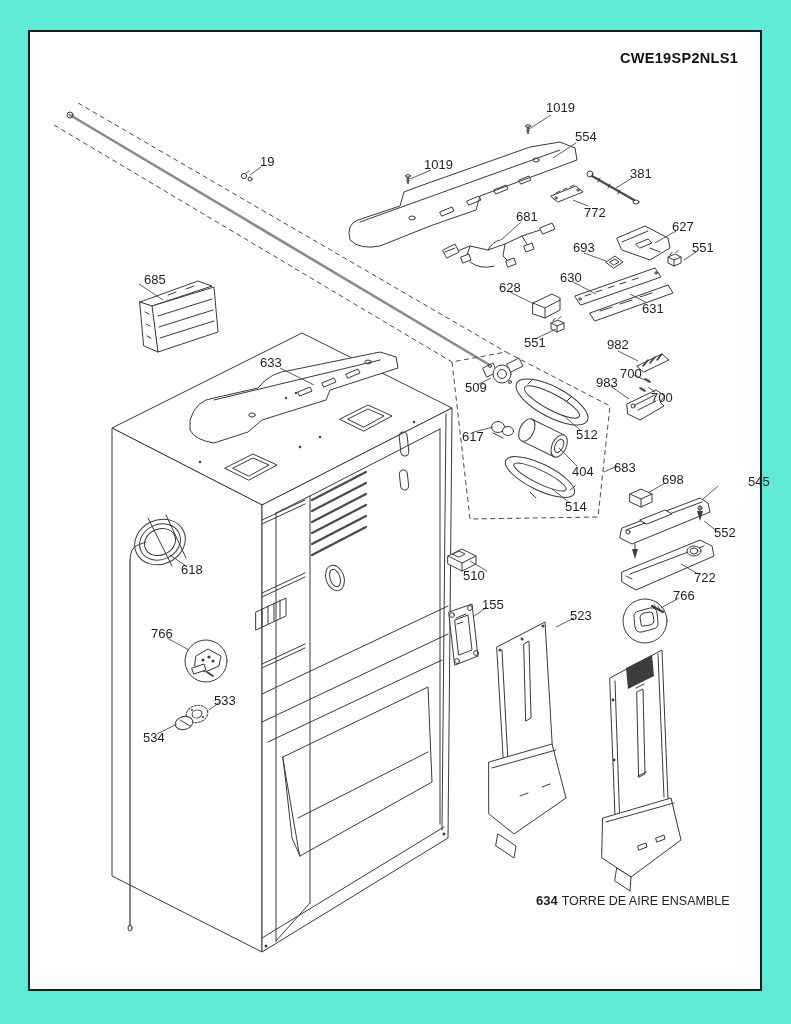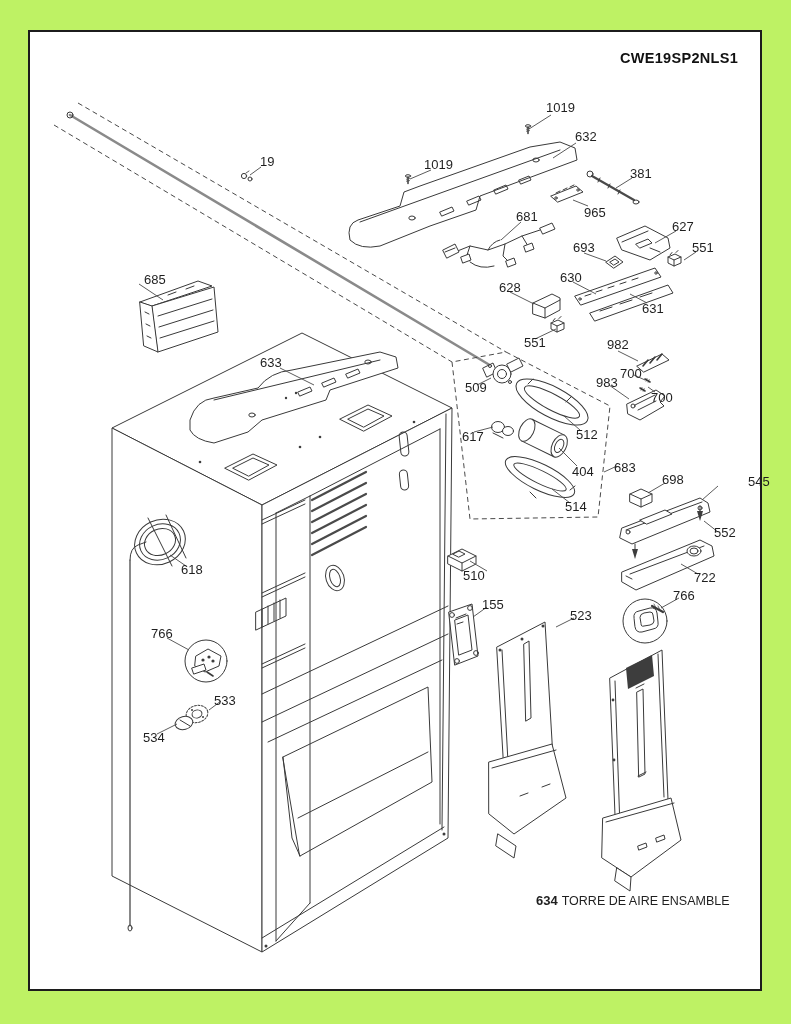--- a/index.html
+++ b/index.html
@@ -1,16 +1,16 @@
 <!DOCTYPE html>
 <html><head>
 <meta charset="utf-8">
 <style>
   html,body{margin:0;padding:0;background:#fff;}
-  .page{position:relative;width:791px;height:1024px;background:#bef264;overflow:hidden;
+  .page{position:relative;width:791px;height:1024px;background:#5eead4;overflow:hidden;
         font-family:"Liberation Sans",sans-serif;color:#1b1b1b;}
   .frame{position:absolute;left:28px;top:30px;width:730px;height:957px;
          border:2px solid #1c1c1c;background:#fff;}
   .title{position:absolute;left:620px;top:50px;font-weight:bold;font-size:14.5px;
          letter-spacing:.3px;color:#111;white-space:nowrap;}
   .art{position:absolute;left:0;top:0;}
   .callout{position:absolute;font-size:13px;color:#1f1f1f;white-space:nowrap;line-height:1;}
   .footer-label{position:absolute;left:536px;top:893px;font-size:12.5px;color:#1f1f1f;white-space:nowrap;}
   .footer-label .num{font-weight:bold;font-size:13px;margin-right:4px;}
   
@@ -376,25 +376,25 @@
       <path class="leader" d="M186,566 L170,555"></path>
       <path class="leader" d="M167,638 L189,650"></path>
       <path class="leader" d="M221,701 L209,710"></path>
       <path class="leader" d="M157,734 L177,724"></path>
     </g>
   </svg>
 
   <div class="title">CWE19SP2NLS1</div>
 
   <div class="callout" style="left:546px;top:101px">1019</div>
-  <div class="callout" style="left:575px;top:130px">632</div>
+  <div class="callout" style="left:575px;top:130px">554</div>
   <div class="callout" style="left:260px;top:155px">19</div>
   <div class="callout" style="left:424px;top:158px">1019</div>
   <div class="callout" style="left:630px;top:167px">381</div>
-  <div class="callout" style="left:584px;top:206px">965</div>
+  <div class="callout" style="left:584px;top:206px">772</div>
   <div class="callout" style="left:516px;top:210px">681</div>
   <div class="callout" style="left:672px;top:220px">627</div>
   <div class="callout" style="left:573px;top:241px">693</div>
   <div class="callout" style="left:692px;top:241px">551</div>
   <div class="callout" style="left:499px;top:281px">628</div>
   <div class="callout" style="left:560px;top:271px">630</div>
   <div class="callout" style="left:642px;top:302px">631</div>
   <div class="callout" style="left:144px;top:273px">685</div>
   <div class="callout" style="left:524px;top:336px">551</div>
   <div class="callout" style="left:607px;top:338px">982</div>

